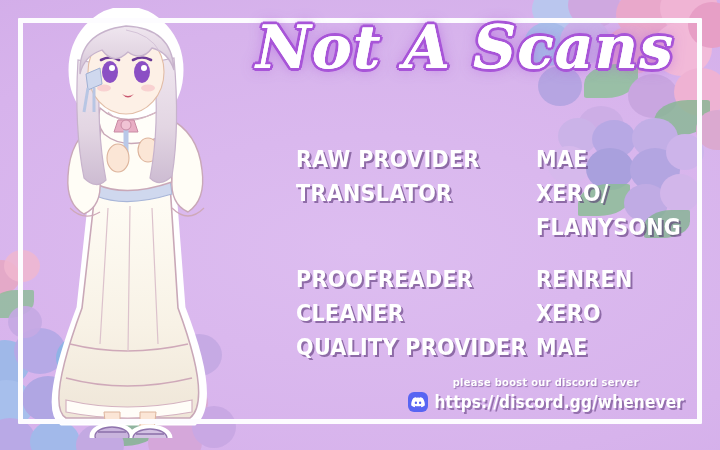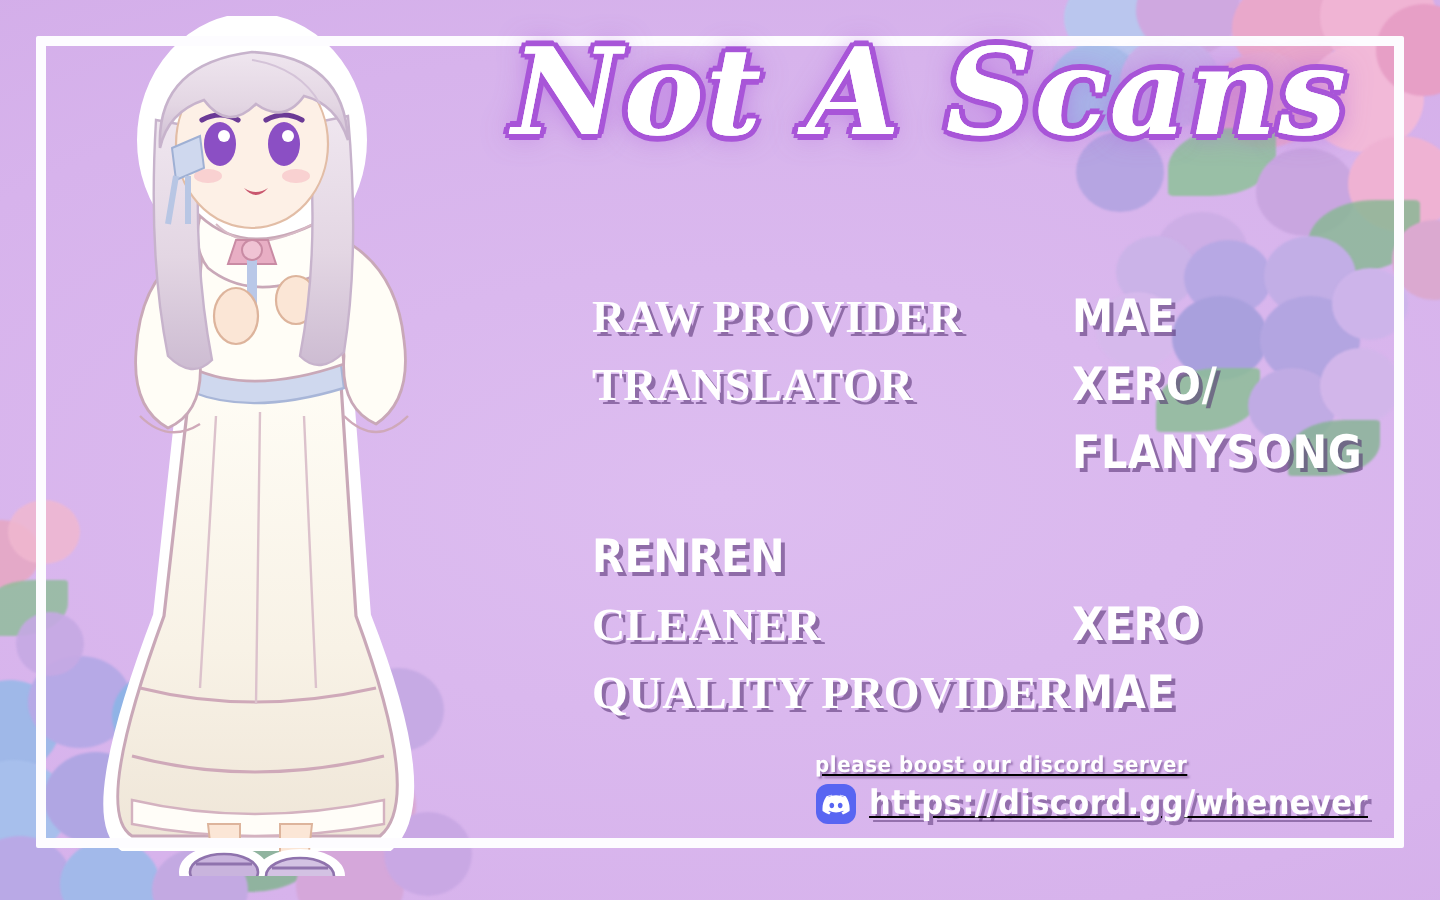--- a/index.html
+++ b/index.html
@@ -56,27 +56,27 @@
   }
   .crow{
     display:flex;align-items:flex-start;
     font-family:"DejaVu Sans Condensed","Liberation Sans",sans-serif;
     font-weight:bold;font-size:23px;line-height:34px;
     letter-spacing:.3px;
     color:#ffffff;
     text-shadow:2px 2px 0 rgba(80,44,110,.55);
     white-space:pre-line;
   }
-  .crole{width:240px;flex:none;font-family:Liberation Serif, serif;}
+  .crole{width:240px;flex:none;}
   .cname{flex:1;}
   .gap{height:18px;}
 
   
   #discord{
-    position:absolute;right:36px;bottom:38px;text-align:left;text-decoration:underline;
+    position:absolute;right:36px;bottom:38px;text-align:center;
   }
   #boost{
     font-family:"DejaVu Sans Condensed","Liberation Sans",sans-serif;
     font-size:11px;font-weight:bold;letter-spacing:.3px;color:#ffffff;
     text-shadow:1px 1px 1px rgba(90,50,120,.5);
     margin-bottom:3px;white-space:nowrap;
   }
   #dcrow{display:flex;align-items:center;justify-content:flex-end;gap:7px;}
   #dcicon{
     width:20px;height:20px;border-radius:6px;background:#5865f2;
@@ -249,20 +249,21 @@
 
     <div class="crow">
       <span class="crole">TRANSLATOR</span>
       <span class="cname">XERO/
 FLANYSONG</span>
     </div>
 
     <div class="gap"></div>
 
     <div class="crow">
+      <span class="crole">PROOFREADER</span>
       <span class="cname">RENREN</span>
     </div>
 
     <div class="crow">
       <span class="crole">CLEANER</span>
       <span class="cname">XERO</span>
     </div>
 
 
     <div class="crow">

